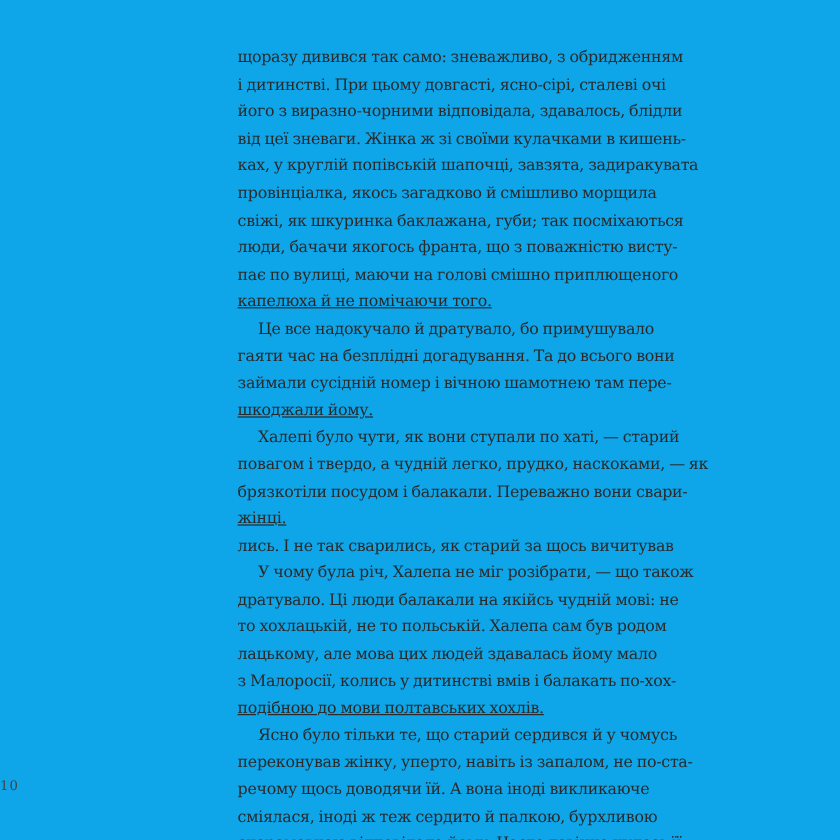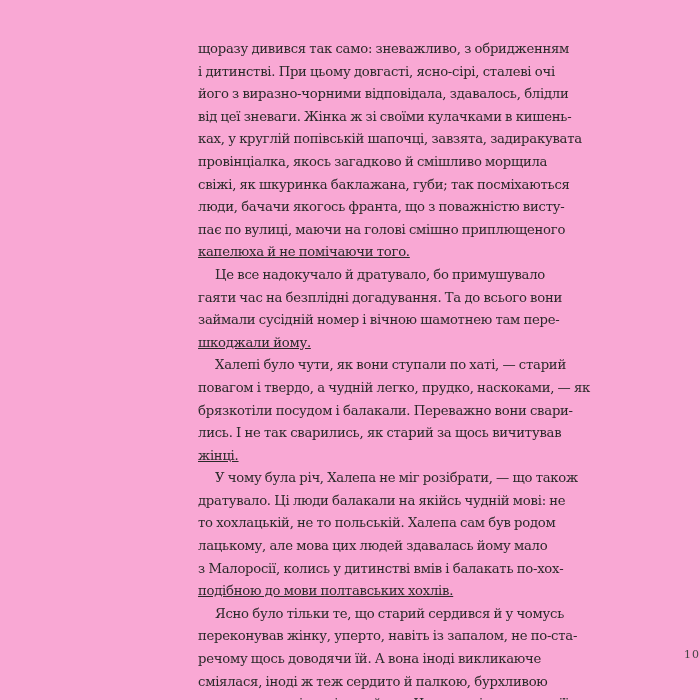--- a/index.html
+++ b/index.html
@@ -1,34 +1,34 @@
 <!DOCTYPE html>
 <html><head>
 <meta charset="utf-8">
 <style>
   html, body { margin:0; padding:0; background:#ffffff; }
   body { width:700px; height:700px; position:relative; overflow:hidden; }
-  .page { position:absolute; left:0; top:0; width:700px; height:700px; background:#f9a8d4; }
+  .page { position:absolute; left:0; top:0; width:700px; height:700px; background:#0ea5e9; }
   .text-block { position:absolute; left:198px; top:38px; width:322px; }
   .line {
     font-family: "DejaVu Serif", "Liberation Serif", serif;
     font-size: 13.2px;
     line-height: 22.6px;
     height: 22.6px;
     color: #2a2a2a;
     white-space: nowrap;
     text-align: justify;
     text-align-last: justify;
     letter-spacing: -0.25px;
     word-spacing: -0.5px;
   }
   .line.indent { padding-left: 17px; }
   .line.last { text-align-last: left; text-decoration: underline; }
   .page-number {
-    position:absolute; left:0; width:700px; top:648px; text-align:right;
+    position:absolute; left:0; width:700px; top:648px; text-align:left;
     font-family: "DejaVu Serif", "Liberation Serif", serif;
     font-size: 11px; color:#444; letter-spacing:1px;
   }
 </style>
 </head>
 <body>
 
 <div class="page">
   <div class="text-block">
 
@@ -49,22 +49,22 @@
       <div class="line indent">Це все надокучало й дратувало, бо примушувало</div>
       <div class="line">гаяти час на безплідні догадування. Та до всього вони</div>
       <div class="line">займали сусідній номер і вічною шамотнею там пере-</div>
       <div class="line last">шкоджали йому.</div>
     </div>
 
     <div>
       <div class="line indent">Халепі було чути, як вони ступали по хаті, — старий</div>
       <div class="line">повагом і твердо, а чудній легко, прудко, наскоками, — як</div>
       <div class="line">брязкотіли посудом і балакали. Переважно вони свари-</div>
+      <div class="line last">жінці.</div>
       <div class="line">лись. І не так сварились, як старий за щось вичитував</div>
-      <div class="line last">жінці.</div>
     </div>
 
     <div>
       <div class="line indent">У чому була річ, Халепа не міг розібрати, — що також</div>
       <div class="line">дратувало. Ці люди балакали на якійсь чудній мові: не</div>
       <div class="line">то хохлацькій, не то польській. Халепа сам був родом</div>
       <div class="line">лацькому, але мова цих людей здавалась йому мало</div>
       <div class="line">з Малоросії, колись у дитинстві вмів і балакать по-хох-</div>
       <div class="line last">подібною до мови полтавських хохлів.</div>
     </div>

